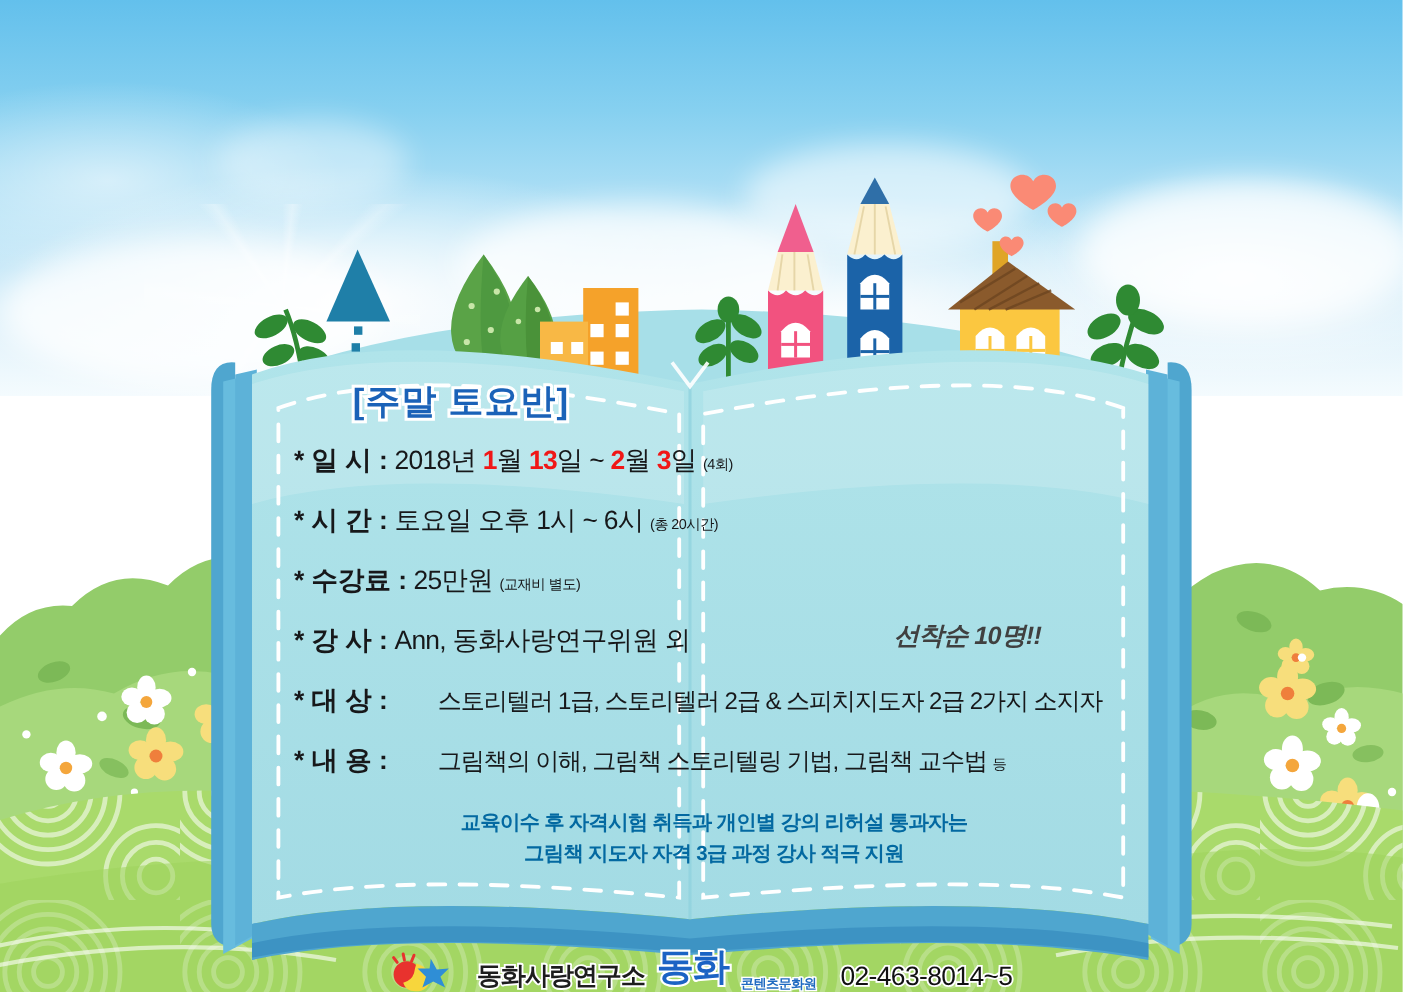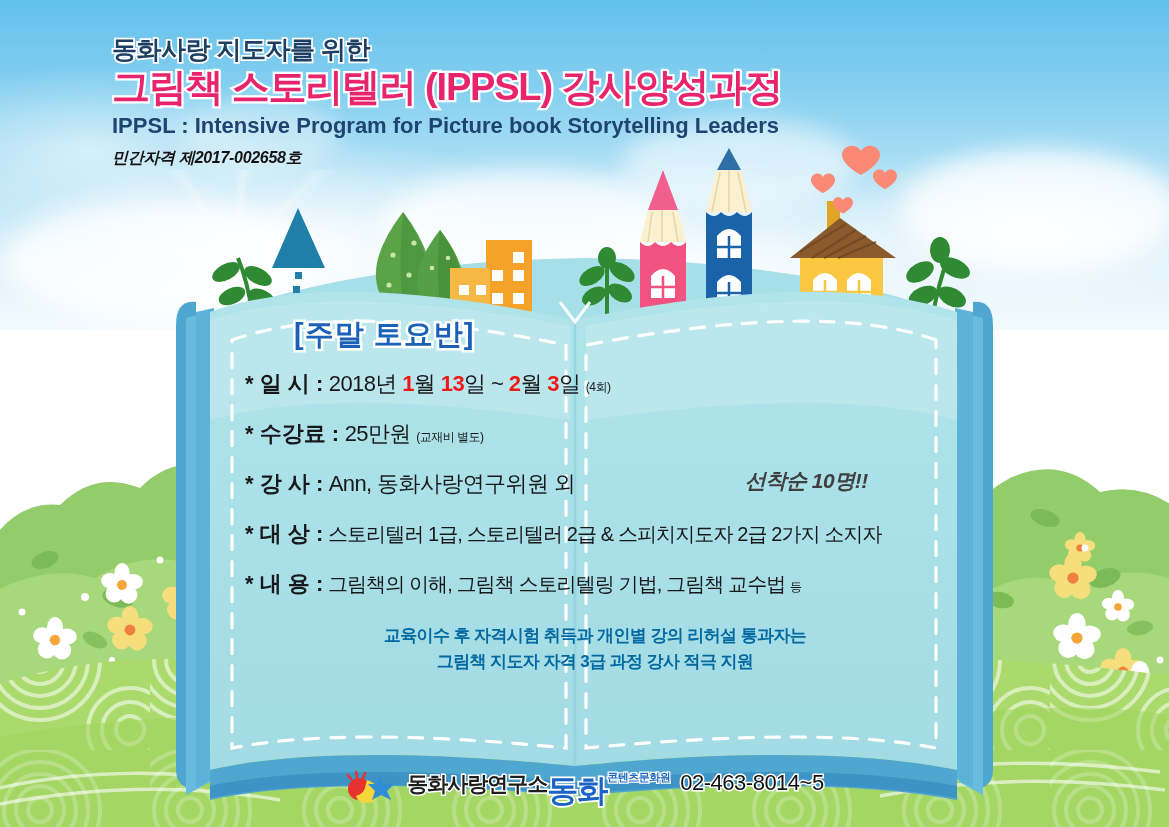--- a/index.html
+++ b/index.html
@@ -131,21 +131,21 @@
     font-size: 22px;
     color: #17181a;
     line-height: 1.0;
     letter-spacing: -0.6px;
     margin: 0 0 28px 20px;
     white-space: nowrap;
   }
   .info-row .lbl { font-weight: 600; letter-spacing: 0px; }
   .info-row .red { color: #f01717; font-weight: bold; }
   .info-row .small { font-size: 12px; letter-spacing: -0.5px; }
-  .info-row .val-sm { font-size: 20px; letter-spacing: -0.9px; }
+  .info-row .val-sm { font-size: 20px; letter-spacing: -0.9px; margin-left: 37px; }
   .badge-limit {
     position: absolute;
     left: 500px; top: -3px;
     font-size: 21px;
     font-weight: bold;
     font-style: italic;
     color: #404040;
     letter-spacing: -0.5px;
   }
   .note {
@@ -158,23 +158,23 @@
     letter-spacing: -0.6px;
   }
   .note div { white-space: nowrap; }
 
   
   .footer {
     position: absolute;
     left: 0; top: 770px;
     width: 1169px; height: 57px;
     display: flex;
-    align-items: flex-start;
+    align-items: flex-end;
     justify-content: center;
-    gap: 0;
+    gap: 10px;
     pointer-events: none;
   }
   .logo-mark { position: relative; width: 62px; height: 34px; }
   .logo-name {
     font-size: 21px; font-weight: bold; color: #1d1d1d;
     letter-spacing: -1px;
     -webkit-text-stroke: 3px #ffffff;
     paint-order: stroke fill;
   }
   .logo-brand {
@@ -548,31 +548,26 @@
       <path d="M560,302 L575,322 L590,302" stroke="#ffffff" stroke-width="3" fill="none" opacity="0.9"></path>
 
       <path d="M232,340 Q345,300 566,345 L566,748 Q345,726 232,748 Z" fill="none" stroke="#ffffff" stroke-width="3.2" stroke-dasharray="14 12" stroke-linecap="round"></path>
       <path d="M936,340 Q825,300 586,345 L586,748 Q825,726 936,748 Z" fill="none" stroke="#ffffff" stroke-width="3.2" stroke-dasharray="14 12" stroke-linecap="round"></path>
 
       <path d="M210,320 Q330,280 570,326 L570,420 Q330,386 210,420 Z" fill="#ffffff" opacity="0.16"></path>
       <path d="M957,320 Q830,280 586,326 L586,420 Q830,386 957,420 Z" fill="#ffffff" opacity="0.16"></path>
     </g>
   </svg>
 
-  <div class="title-block">
-    <div class="t-line1">동화사랑 지도자를 위한</div>
-    <div class="t-line2">그림책 스토리텔러 (IPPSL) 강사양성과정</div>
-    <div class="t-line3">IPPSL : Intensive Program for Picture book Storytelling Leaders</div>
-    <div class="t-line4">민간자격 제2017-002658호</div>
-  </div>
 
   <div class="book-content">
     <div class="class-title">[주말 토요반]</div>
     <div id="rows-host">
         <div class="info-row"><span class="lbl">* 일 시 :</span><span> 2018년 </span><span class="red">1</span><span>월 </span><span class="red">13</span><span>일 ~ </span><span class="red">2</span><span>월 </span><span class="red">3</span><span>일 </span><span class="small">(4회)</span></div>
+        <div class="info-row"><span class="lbl">* 시 간 :</span><span> 토요일 오후 1시 ~ 6시 </span><span class="small">(총 20시간)</span></div>
         <div class="info-row"><span class="lbl">* 수강료 :</span><span> 25만원 </span><span class="small">(교재비 별도)</span></div>
         <div class="info-row"><span class="lbl">* 강 사 :</span><span> Ann, 동화사랑연구위원 외</span><span class="badge-limit">선착순 10명!!</span></div>
         <div class="info-row"><span class="lbl">* 대 상 :</span><span class="val-sm"> 스토리텔러 1급, 스토리텔러 2급 &amp; 스피치지도자 2급 2가지 소지자</span></div>
         <div class="info-row"><span class="lbl">* 내 용 :</span><span class="val-sm"> 그림책의 이해, 그림책 스토리텔링 기법, 그림책 교수법 </span><span class="small">등</span></div>
       </div>
     <div class="note">
       <div>교육이수 후 자격시험 취득과 개인별 강의 리허설 통과자는</div>
       <div>그림책 지도자 자격 3급 과정 강사 적극 지원</div>
     </div>
   </div>

